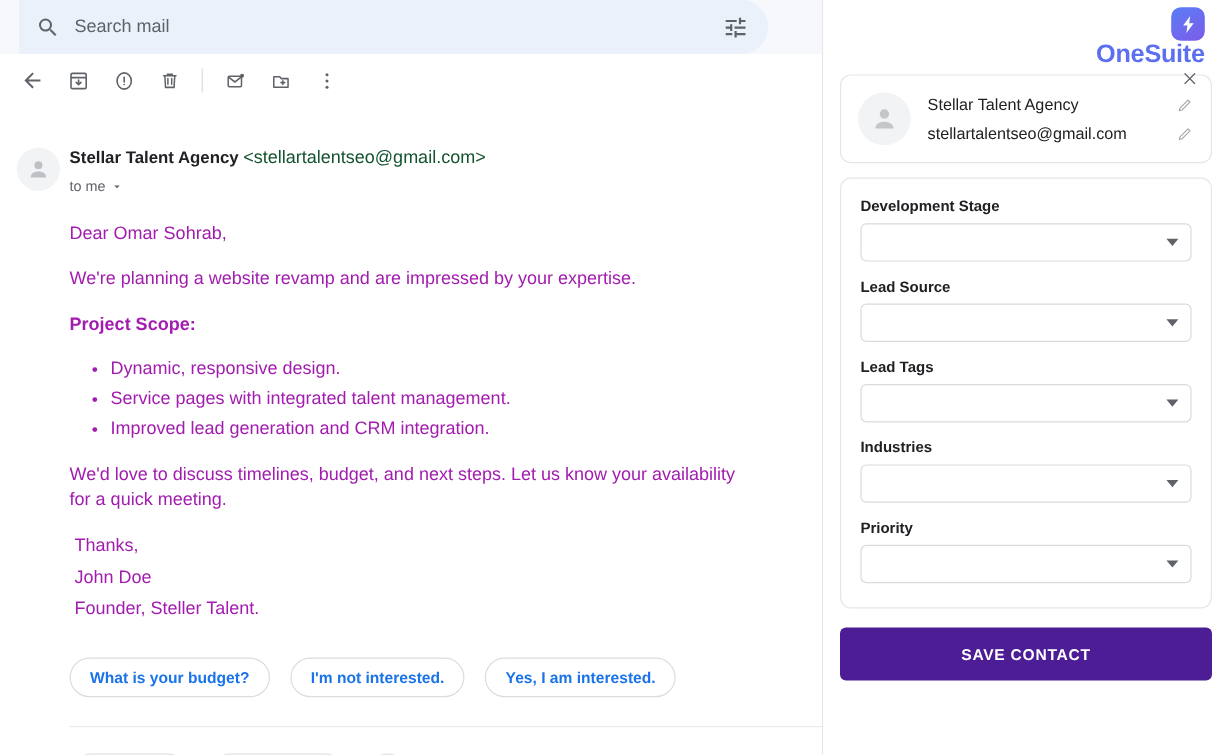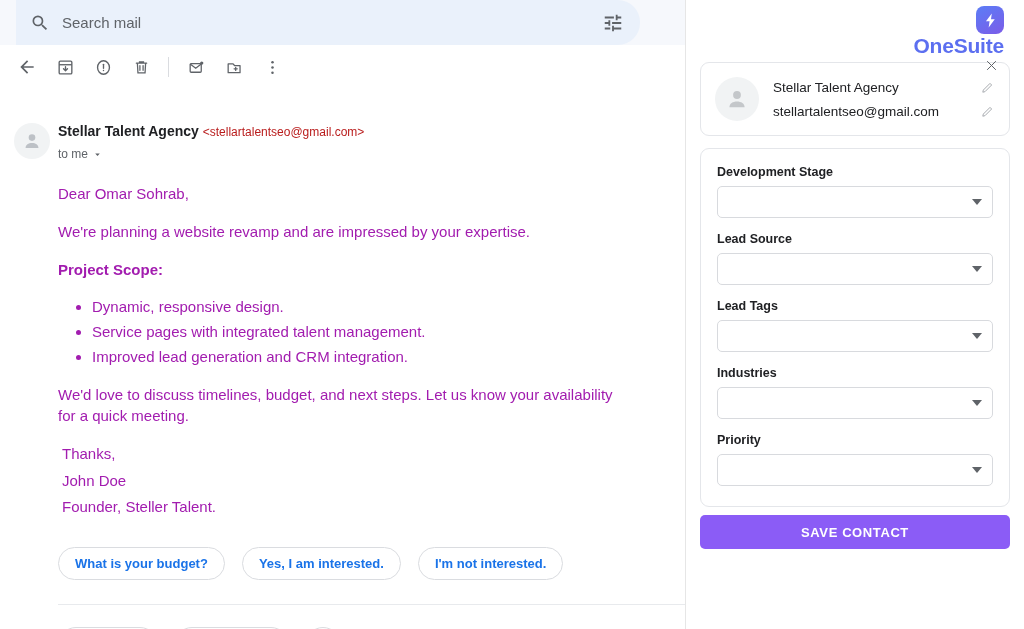--- a/index.html
+++ b/index.html
@@ -72,21 +72,21 @@
 
   .sender-block { display: flex; margin-top: 22px; }
   .avatar {
     width: 36px; height: 36px; border-radius: 50%;
     background: #f1f3f4; flex: 0 0 36px;
     margin-left: -44px; margin-right: 8px;
     display: flex; align-items: center; justify-content: center;
   }
   .sender-line { font-size: 14px; color: #202124; }
   .sender-name { font-weight: bold; }
-  .sender-email { color: #b91c1c; font-size: 12px; }
+  .sender-email { color: #14532d; font-size: 15px; }
   .to-line { font-size: 12px; color: #5f6368; margin-top: 8px; display: flex; align-items:center; gap: 4px; cursor: pointer;}
 
   .body-text {
     margin-top: 22px; margin-right: 60px;
     font-size: 15px; color: #a21caf; line-height: 1.45;
   }
   .body-text p { margin-bottom: 16px; }
   .body-text .bold { font-weight: bold; }
   .body-text ul { margin: 0 0 16px 34px; }
   .body-text li { margin-bottom: 3px; list-style: disc; }
@@ -169,22 +169,22 @@
   }
   .select-value { flex: 1; font-size: 13px; color: #202124; }
   .caret {
     width: 0; height: 0;
     border-left: 5px solid transparent;
     border-right: 5px solid transparent;
     border-top: 6px solid #5f6368;
   }
 
   .save-btn {
-    margin-top: 8px; width: 100%; height: 34px;
-    background: #8b5cf6; color: #ffffff;
+    margin-top: 16px; width: 100%; height: 44px;
+    background: #4c1d95; color: #ffffff;
     border: none; border-radius: 5px;
     font-family: "Liberation Sans", sans-serif;
     font-size: 13px; font-weight: bold; letter-spacing: .6px;
     cursor: pointer;
   }
 </style>
 </head>
 <body>
 
 <div class="app">
@@ -291,22 +291,22 @@
         <p>We'd love to discuss timelines, budget, and next steps. Let us know your availability for a quick meeting.</p>
         <div class="sig">
           <p>Thanks,</p>
           <p>John Doe</p>
           <p>Founder, Steller Talent.</p>
         </div>
       </div>
 
       <div class="smart-replies">
         <div class="chip">What is your budget?</div>
+        <div class="chip">I'm not interested.</div>
         <div class="chip">Yes, I am interested.</div>
-        <div class="chip">I'm not interested.</div>
       </div>
 
       <div class="divider"></div>
 
       <div class="action-row">
         <div class="act-btn">
           <svg viewBox="0 0 24 24" width="17" height="17" fill="none" stroke="#5f6368" stroke-width="1.7" stroke-linecap="round" stroke-linejoin="round">
             <path d="M9 8 4.5 12 9 16M4.5 12H15a4.5 4.5 0 0 1 4.5 4.5V18"></path>
           </svg>
           <span>Reply</span>

